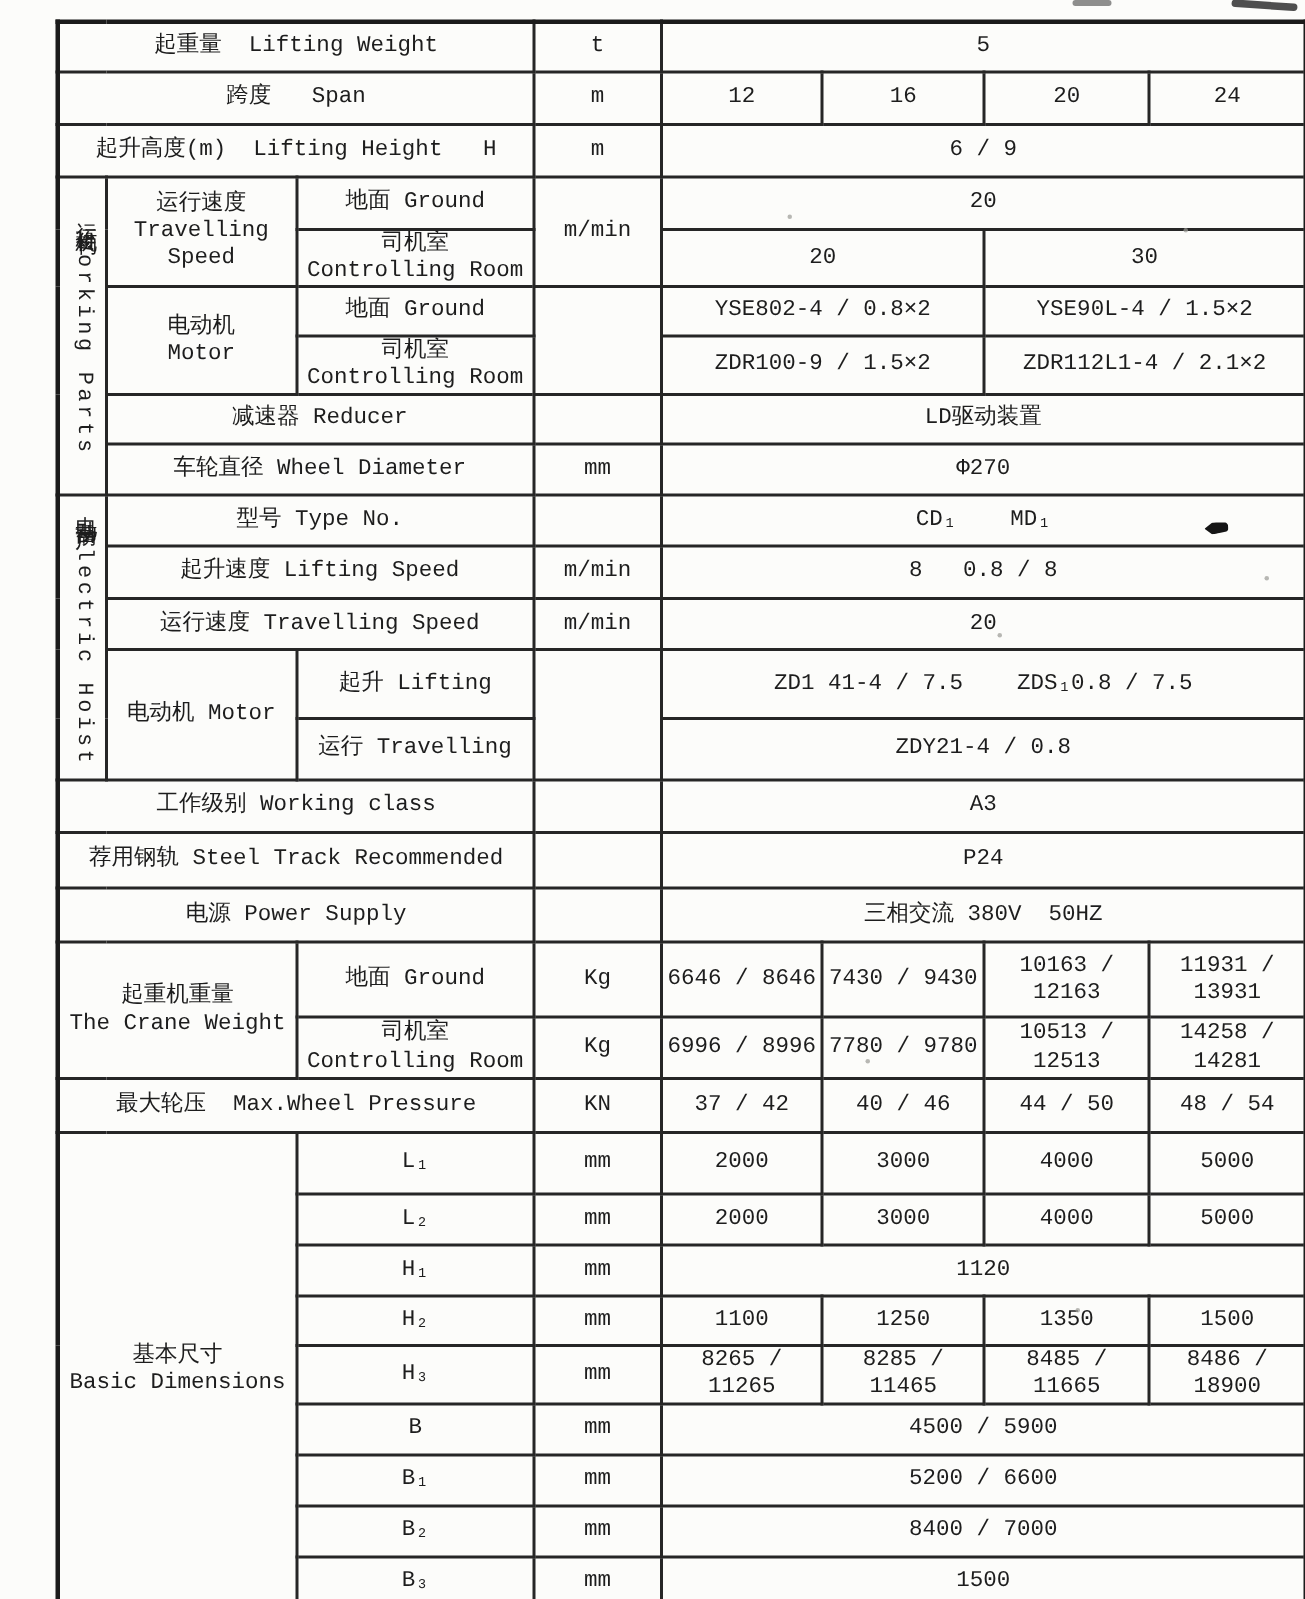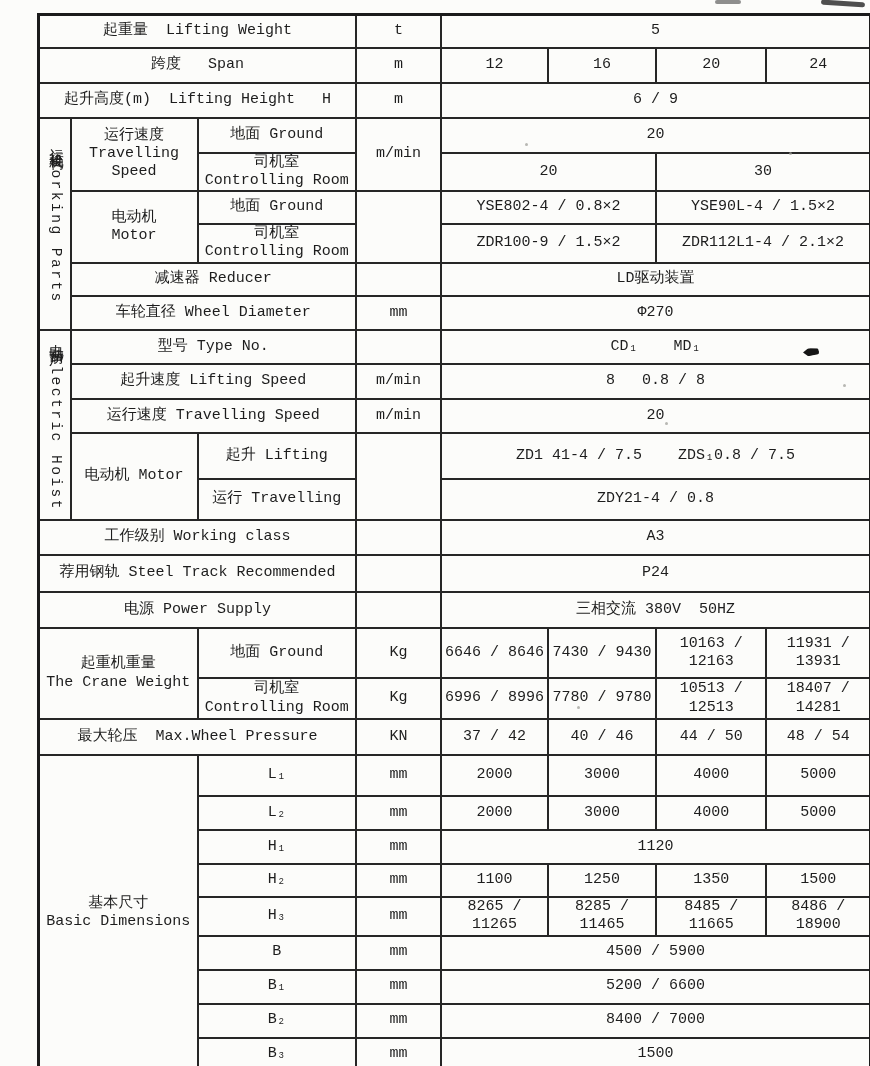--- a/index.html
+++ b/index.html
@@ -165,21 +165,21 @@
     <td>11931 / 13931</td>
   </tr>
 
   <tr class="h41">
     <td>司机室
 Controlling Room</td>
     <td>Kg</td>
     <td>6996 / 8996</td>
     <td>7780 / 9780</td>
     <td>10513 / 12513</td>
-    <td>18407 / 14281</td>
+    <td>14258 / 14281</td>
   </tr>
 
   <tr class="h36">
     <td colspan="3">最大轮压  Max.Wheel Pressure</td>
     <td>KN</td>
     <td>37 / 42</td>
     <td>40 / 46</td>
     <td>44 / 50</td>
     <td>48 / 54</td>
   </tr>

